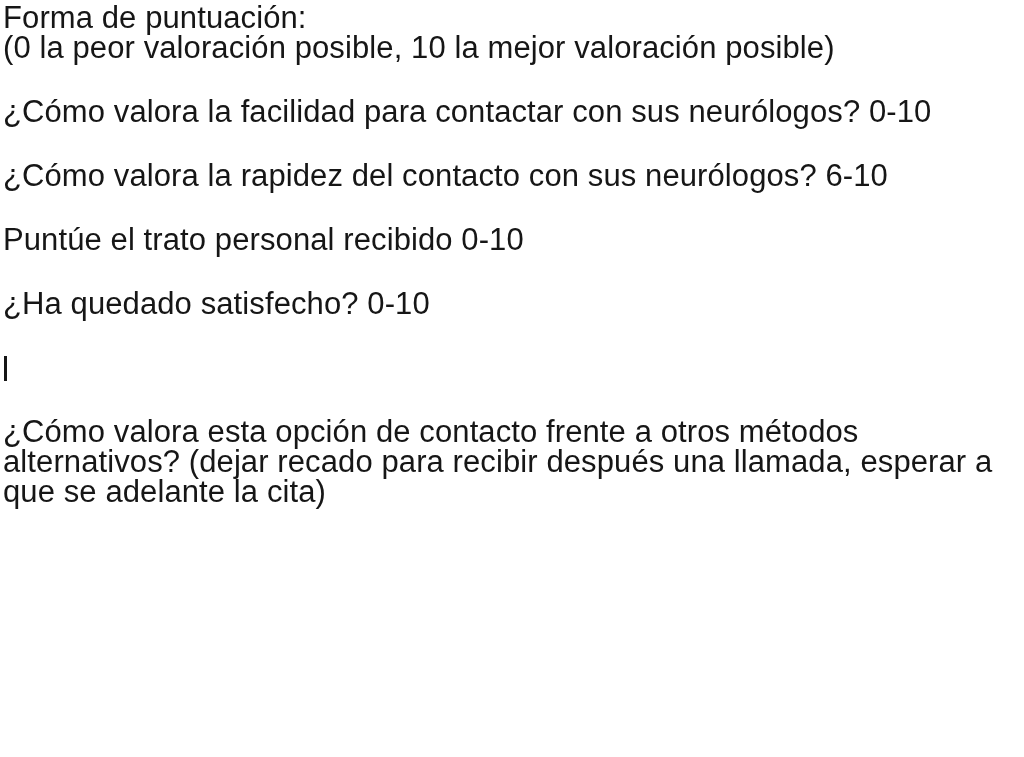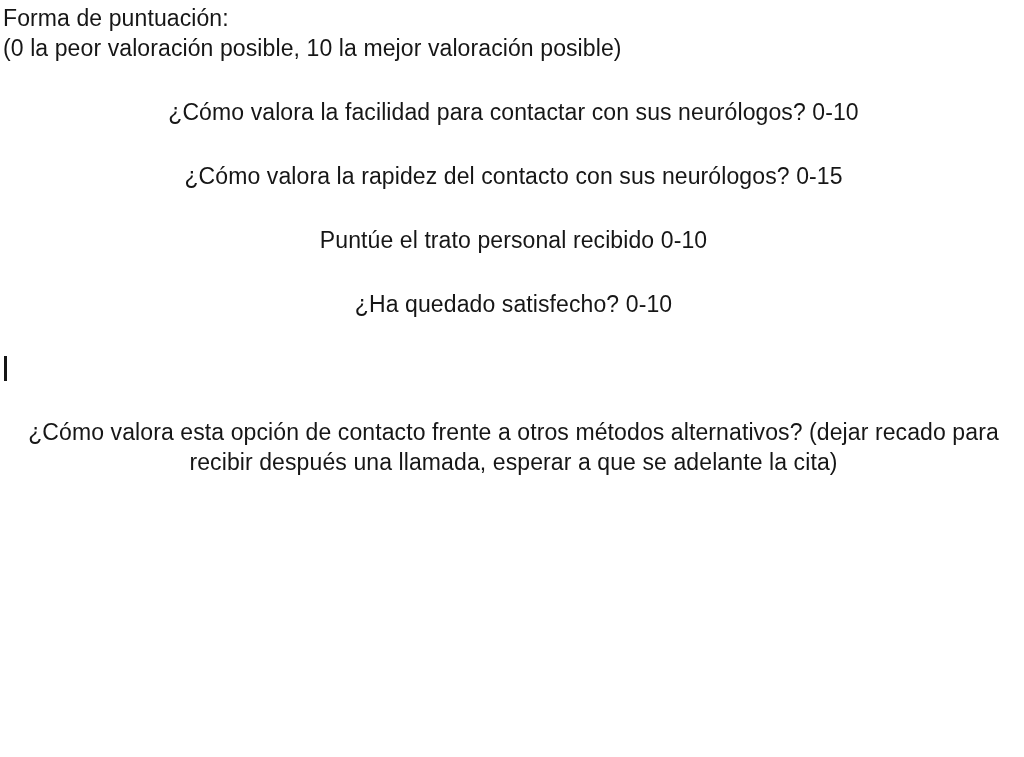--- a/index.html
+++ b/index.html
@@ -9,32 +9,31 @@
     width: 1024px;
     height: 757px;
     overflow: hidden;
   }
   .doc {
     box-sizing: border-box;
     width: 1024px;
     height: 757px;
     padding: 3px 0 0 3px;
     font-family: "Liberation Sans", "DejaVu Sans", sans-serif;
-    font-size: 23px;
+    font-size: 31px;
     line-height: 30px;
     color: #161616;
     letter-spacing: 0.1px;
   }
   .doc p {
     margin: 0;
     max-width: 1021px;
   }
   .para {
     margin-top: 34px !important;
-    text-align: center;
   }
   .cursor-line {
     height: 30px;
     display: flex;
     align-items: center;
   }
   .caret {
     display: inline-block;
     width: 3px;
     height: 25px;
@@ -46,21 +45,21 @@
 <body>
 
 <div class="doc">
 
   <p>Forma de puntuación:</p>
 
   <p>(0 la peor valoración posible, 10 la mejor valoración posible)</p>
 
   <p class="para">¿Cómo valora la facilidad para contactar con sus neurólogos? 0-10</p>
 
-  <p class="para">¿Cómo valora la rapidez del contacto con sus neurólogos? 0-15</p>
+  <p class="para">¿Cómo valora la rapidez del contacto con sus neurólogos? 6-10</p>
 
   <p class="para">Puntúe el trato personal recibido 0-10</p>
 
 
 
   <p class="para">¿Ha quedado satisfecho? 0-10</p>
 
 
   <div class="para">
     <div class="cursor-line">

